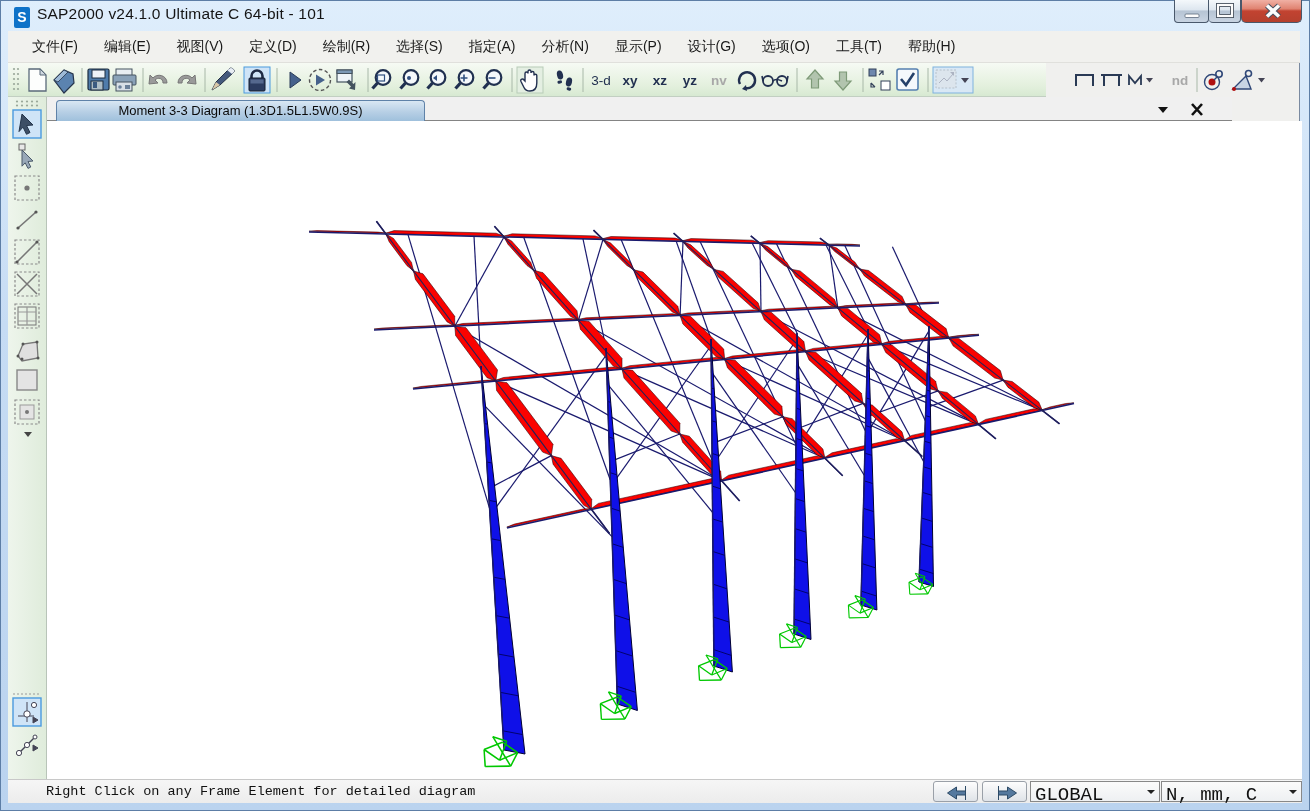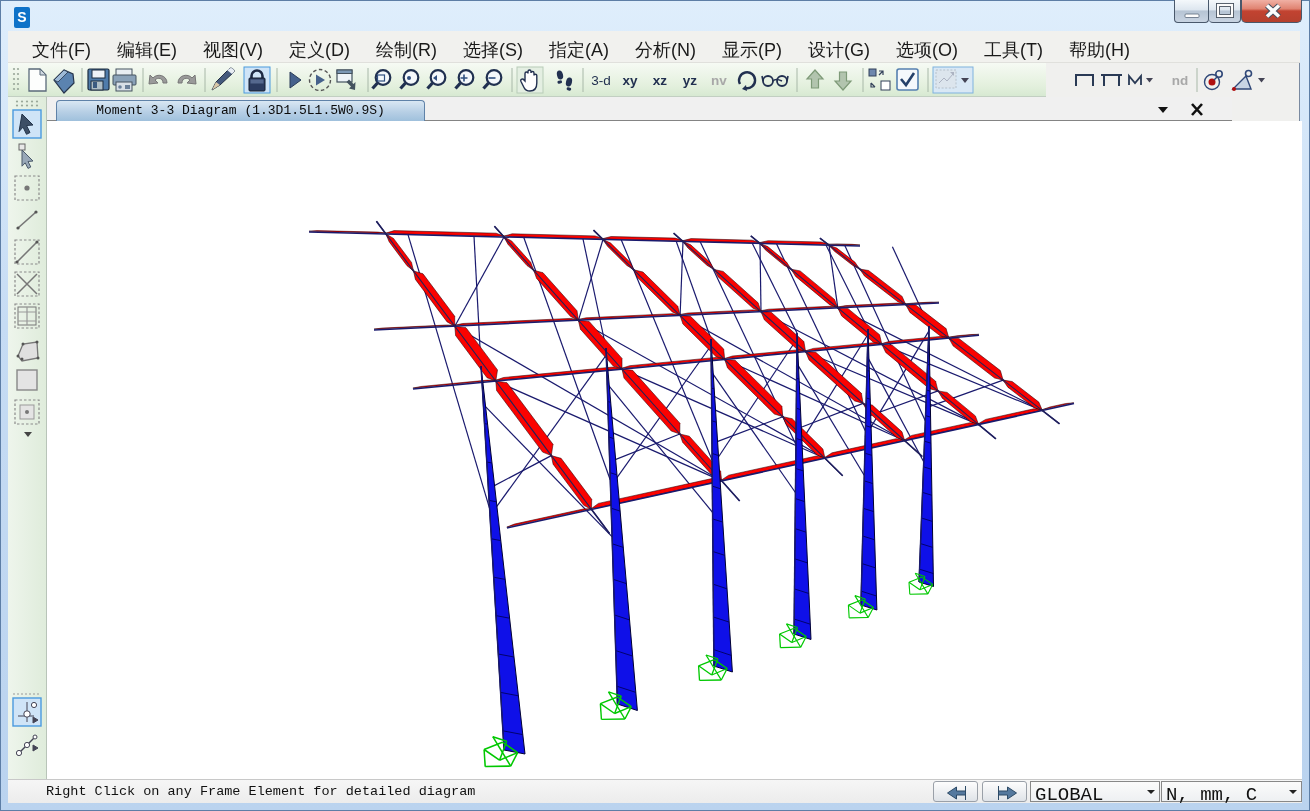--- a/index.html
+++ b/index.html
@@ -6,37 +6,38 @@
 .frame::after{content:"";position:absolute;inset:0;border:1px solid #5d7ea6;}
 .titlebar{position:absolute;left:0;top:0;width:1310px;height:31px;}
 .tb-icon{position:absolute;left:14px;top:7px;width:16px;height:21px;background:#0e72c8;border-radius:2px;color:#fff;font-weight:bold;font-size:14px;text-align:center;line-height:21px;}
 .tb-text{position:absolute;left:37px;top:5px;font-size:15.5px;color:#151515;letter-spacing:0.2px;}
 .winbtn{position:absolute;top:0;height:23px;border:1px solid #49586b;border-top:none;background:linear-gradient(180deg,#f4f8fb 0%,#dde6ef 45%,#b6c4d4 50%,#c8d4e2 100%);}
 .winbtn.min{left:1174px;width:35px;border-radius:0 0 4px 4px;}
 .winbtn.max{left:1209px;width:32px;border-left:none;border-radius:0 0 4px 4px;}
 .winbtn.close{left:1241px;width:61px;background:linear-gradient(180deg,#f0b0a4 0%,#e08371 40%,#c24331 50%,#b5402e 100%);border-radius:0 0 5px 5px;}
 .client{position:absolute;left:8px;top:31px;width:1292px;height:772px;background:#f0f0ee;border-right:1px solid #7a8aa0;}
 .menubar{position:absolute;left:0;top:0;width:1292px;height:32px;background:#f1f1ee;border-bottom:1px solid #e0e0dc;padding-left:11px;}
-.mi{display:inline-block;padding:7px 13px 0 13px;font-size:18px;color:#1a1a1a;height:32px;}
+.mi{display:inline-block;padding:7px 13px 0 13px;font-size:14px;color:#1a1a1a;height:32px;}
 .toolbar{position:absolute;left:0;top:32px;width:1038px;height:34px;background:linear-gradient(180deg,#f6faf4 0%,#e3f0dd 70%,#d7e9d2 100%);border-bottom:1px solid #c2cfc2;}
 .sidebar{position:absolute;left:0;top:66px;width:39px;height:682px;background:linear-gradient(90deg,#eef5ec 0%,#dfecdb 100%);border-right:1px solid #b8c4b8;}
-.tabbar{position:absolute;left:39px;top:66px;width:1185px;height:24px;background:#f0f0f0;border-bottom:1px solid #848484;font-family:Liberation Mono, monospace;}
+.tabbar{position:absolute;left:39px;top:66px;width:1185px;height:24px;background:#f0f0f0;border-bottom:1px solid #848484;}
 .tab{position:absolute;left:9px;top:3px;width:369px;height:21px;background:linear-gradient(180deg,#d9e7f3 0%,#b7cfe5 55%,#9fc0dc 100%);border:1px solid #5f82a8;border-bottom:none;border-radius:4px 4px 0 0;font-size:13px;color:#0a0a0a;text-align:center;line-height:20px;}
 .tabctl{position:absolute;right:22px;top:6px;color:#222;font-size:11px}
 .canvas{position:absolute;left:39px;top:90px;width:1255px;height:658px;background:#ffffff;}
 .statusbar{position:absolute;left:0;top:748px;width:1294px;height:24px;background:linear-gradient(180deg,#f6f6f6,#ececec);border-top:1px solid #c8c8c8;font-family:"Liberation Mono",monospace;}
 .st-text{position:absolute;left:38px;top:4px;font-size:13.5px;color:#111;}
 .navbtn{position:absolute;top:1px;width:45px;height:21px;background:linear-gradient(180deg,#fdfdfd,#dfe3e8);border:1px solid #9aa0a8;border-radius:3px;}
 .combo{position:absolute;top:1px;height:21px;background:linear-gradient(180deg,#fbfbfb,#eef0f2);border:1px solid #888;font-size:19px;padding:2px 4px;color:#111;font-family:"Liberation Mono",monospace;}
 .combo .arr{position:absolute;right:4px;top:8px;width:0;height:0;border:4.5px solid transparent;border-top-color:#222;}
 </style></head>
 <body>
 <div class="frame"></div>
 <div class="titlebar">
  <div class="tb-icon">S</div>
+ <div class="tb-text">SAP2000 v24.1.0 Ultimate C 64-bit - 101</div>
  <div class="winbtn min"><svg width="35" height="23">
         <rect x="10" y="14" width="14" height="3.5" rx="1" fill="#fdfdfd" stroke="#5a6a7c" stroke-width="0.8"></rect>
       </svg></div>
  <div class="winbtn max"><svg width="32" height="23">
         <rect x="9" y="5" width="14" height="11" fill="none" stroke="#47525f" stroke-width="4"></rect>
         <rect x="9" y="5" width="14" height="11" fill="none" stroke="#fcfcfc" stroke-width="2.2"></rect>
       </svg></div>
  <div class="winbtn close"><svg width="61" height="23">
         <path d="M25 5.5 L37 16.5 M37 5.5 L25 16.5" stroke="#445060" stroke-width="5.6"></path>
         <path d="M25 5.5 L37 16.5 M37 5.5 L25 16.5" stroke="#fcfcfc" stroke-width="3.6"></path>

